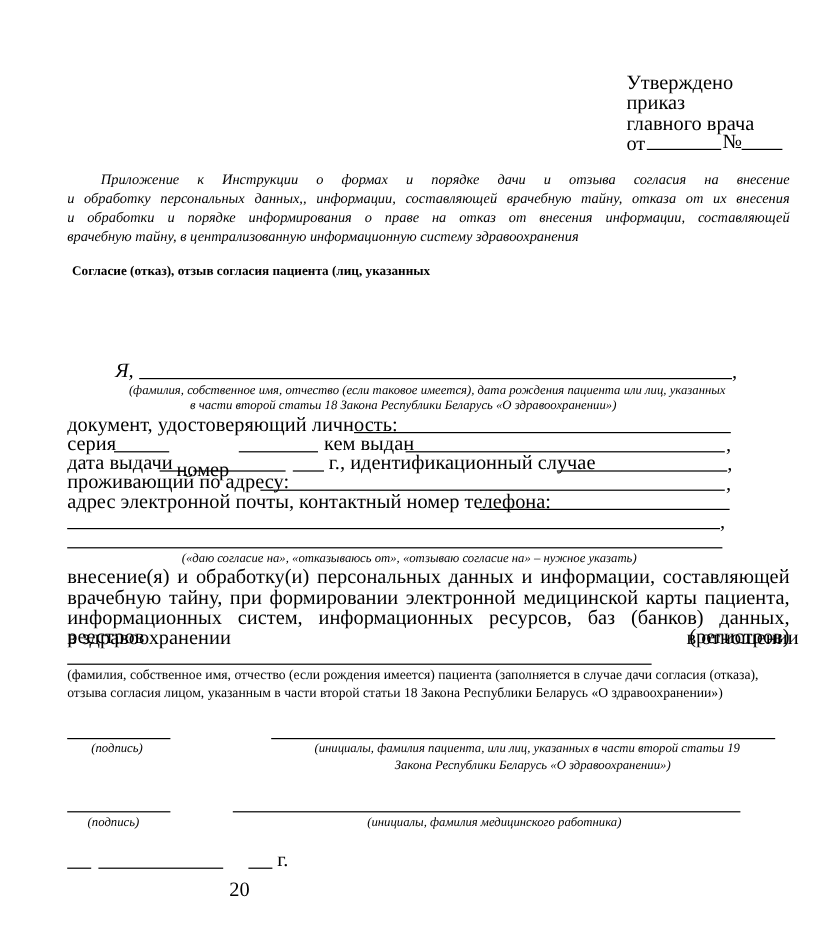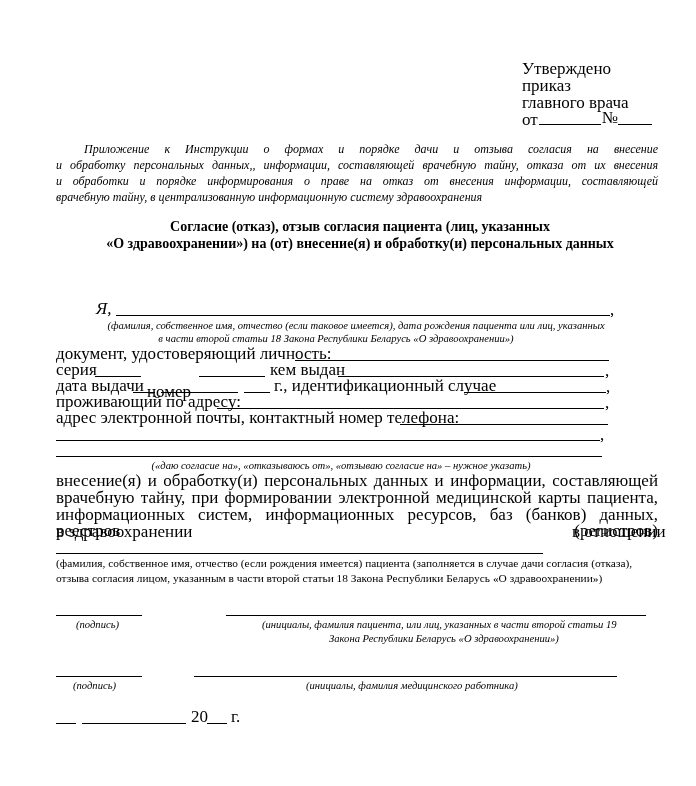--- a/index.html
+++ b/index.html
@@ -6,22 +6,22 @@
   body { width: 696px; height: 786px; position: relative; overflow: hidden;
          font-family: "Liberation Serif", "DejaVu Serif", serif; color: #000; }
   .abs { position: absolute; white-space: nowrap; }
   .t14 { font-size: 17px; line-height: 16px; }
   .it { font-style: italic; }
   .sm { font-size: 10.6px; line-height: 13px; }
   .sm12 { font-size: 12px; line-height: 14px; }
   .line { position: absolute; height: 0; border-top: 1px solid #000; }
   .approved div { height: 17px; }
   .just { position: absolute; text-align: justify; text-align-last: justify; white-space: normal; }
-  .title { position: absolute; left: 60px; width: 600px; text-align: center; font-weight: bold;
-           font-size: 14px; line-height: 17px; }
+  .title { position: absolute; left: 60px; width: 600px; text-align: left; font-weight: bold;
+           font-size: 11px; line-height: 17px; }
   .title div { white-space: nowrap; }
   .center { text-align: center; }
 </style>
 </head>
 <body>
 
 <div class="abs t14 approved" style="left:522px; top:61px;">
   <div>Утверждено</div>
   <div>приказ</div>
   <div>главного врача</div>
@@ -35,21 +35,20 @@
 
 <div class="abs it sm12" style="left:56px; top:142px; width:602px;">
   <div class="just" style="left:28px; top:0; width:574px;">Приложение к Инструкции о формах и порядке дачи и отзыва согласия на внесение</div>
   <div class="just" style="left:0; top:16px; width:602px;">и обработку персональных данных,, информации, составляющей врачебную тайну, отказа от их внесения</div>
   <div class="just" style="left:0; top:32px; width:602px;">и обработки и порядке информирования о праве на отказ от внесения информации, составляющей</div>
   <div class="abs" style="left:0; top:48px;">врачебную тайну, в централизованную информационную систему здравоохранения</div>
 </div>
 
 <div class="title" style="top:218px;">
   <div>Согласие (отказ), отзыв согласия пациента (лиц, указанных</div>
-  <div>«О здравоохранении») на (от) внесение(я) и обработку(и) персональных данных</div>
 </div>
 
 <div class="abs t14 it" style="left:96px; top:301px;">Я,</div>
 <div class="line" style="left:116px; top:315px; width:494px;"></div>
 <div class="abs t14" style="left:610px; top:302px;">,</div>
 <div class="abs it sm center" style="left:56px; top:319px; width:600px;">(фамилия, собственное имя, отчество (если таковое имеется), дата рождения пациента или лиц, указанных</div>
 <div class="abs it sm center" style="left:56px; top:332px; width:560px;">в части второй статьи 18 Закона Республики Беларусь «О здравоохранении»)</div>
 
 <div class="abs t14" style="left:56px; top:346px;">документ, удостоверяющий личность:</div>
 <div class="line" style="left:295px; top:360px; width:314px;"></div>
@@ -98,15 +97,15 @@
 <div class="abs it sm" style="left:262px; top:618px;">(инициалы, фамилия пациента, или лиц, указанных в части второй статьи 19</div>
 <div class="abs it sm" style="left:329px; top:632px;">Закона Республики Беларусь «О здравоохранении»)</div>
 
 <div class="line" style="left:56px; top:676px; width:86px;"></div>
 <div class="abs it sm" style="left:73px; top:679px;">(подпись)</div>
 <div class="line" style="left:194px; top:676px; width:423px;"></div>
 <div class="abs it sm" style="left:306px; top:679px;">(инициалы, фамилия медицинского работника)</div>
 
 <div class="line" style="left:56px; top:723px; width:20px;"></div>
 <div class="line" style="left:82px; top:723px; width:104px;"></div>
-<div class="abs t14" style="left:191px; top:709px;">20</div>
+<div class="abs t14" style="left:191px; top:734px;">20</div>
 <div class="line" style="left:207px; top:723px; width:20px;"></div>
 <div class="abs t14" style="left:231px; top:709px;">г.</div>
 
 </body></html>

